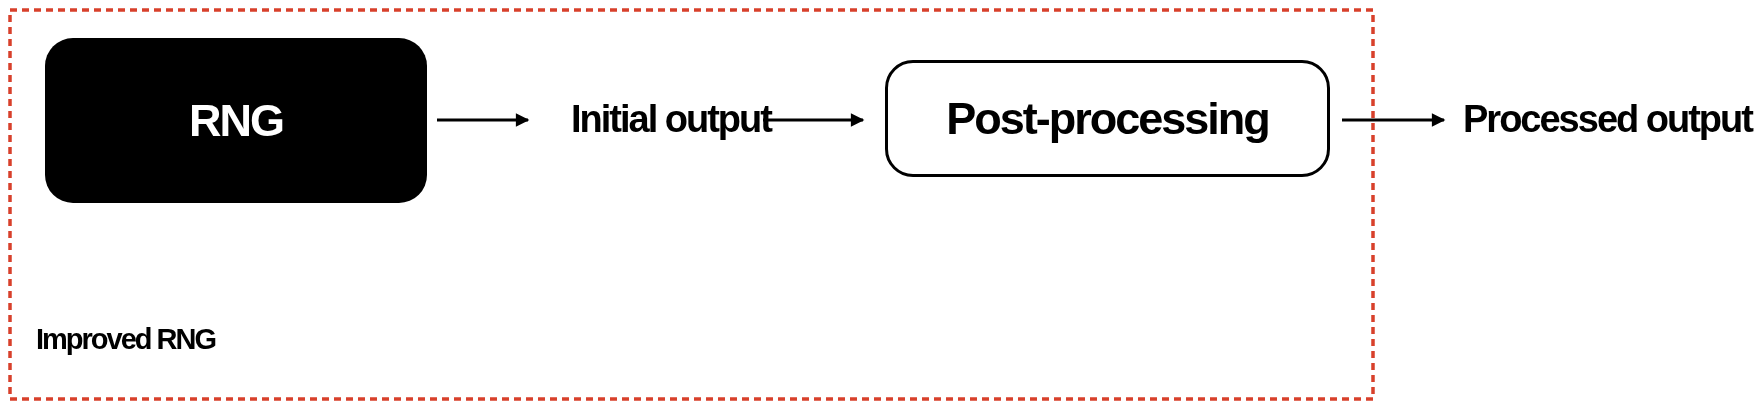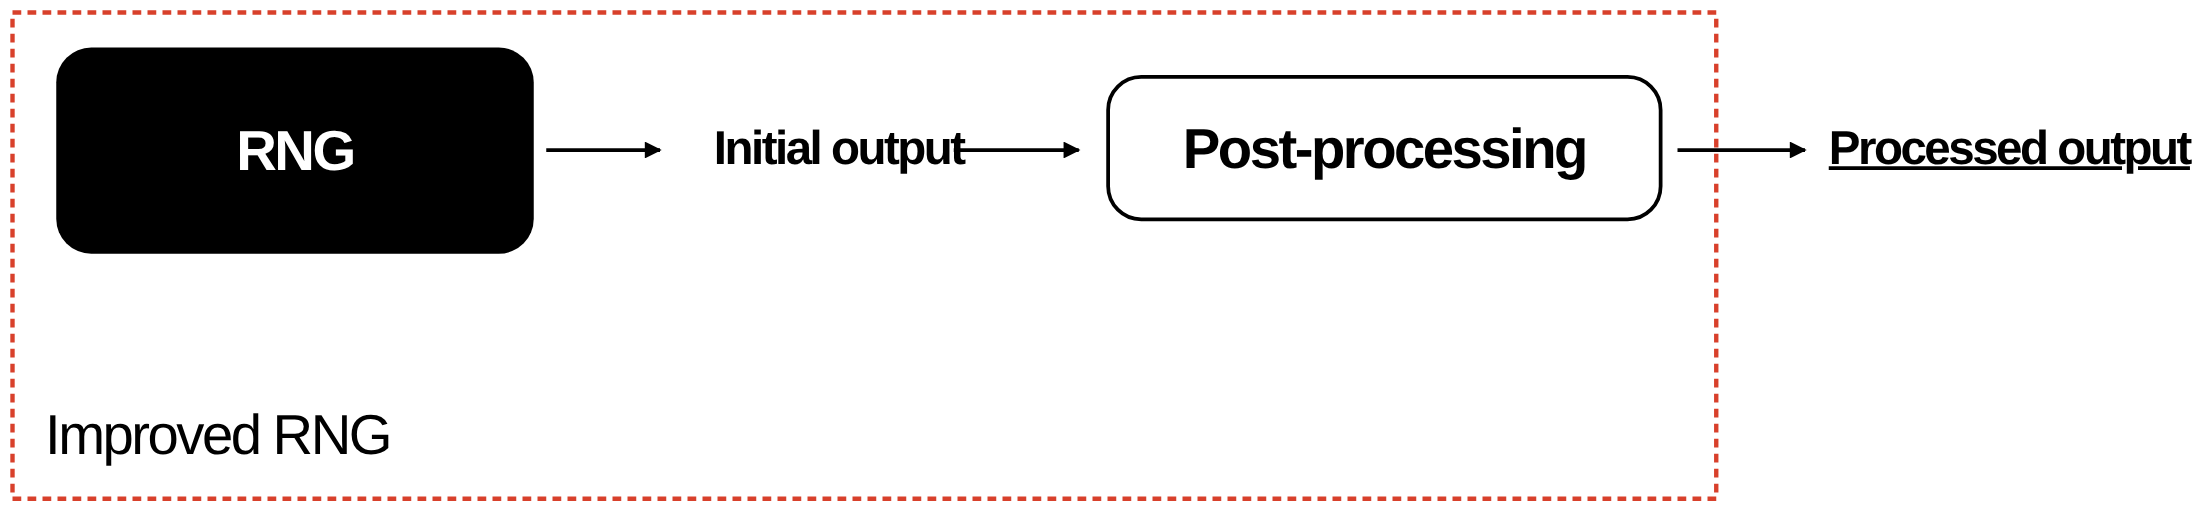--- a/index.html
+++ b/index.html
@@ -63,28 +63,27 @@
     white-space: nowrap;
   }
   .edge-label-initial {
     left: 555px;
     top: 100px;
     margin-left: 16px;
   }
   .edge-label-processed {
     left: 1463px;
     top: 100px;
-    text-decoration: underline;
   }
   .boundary-title {
     position: absolute;
     left: 36px;
     top: 325px;
-    font-weight: 400;
-    font-size: 45px;
+    font-weight: 700;
+    font-size: 29px;
     letter-spacing: -2px;
     line-height: 1;
     color: #000;
     white-space: nowrap;
   }
 </style>
 </head>
 <body>
 
 <div class="canvas">

